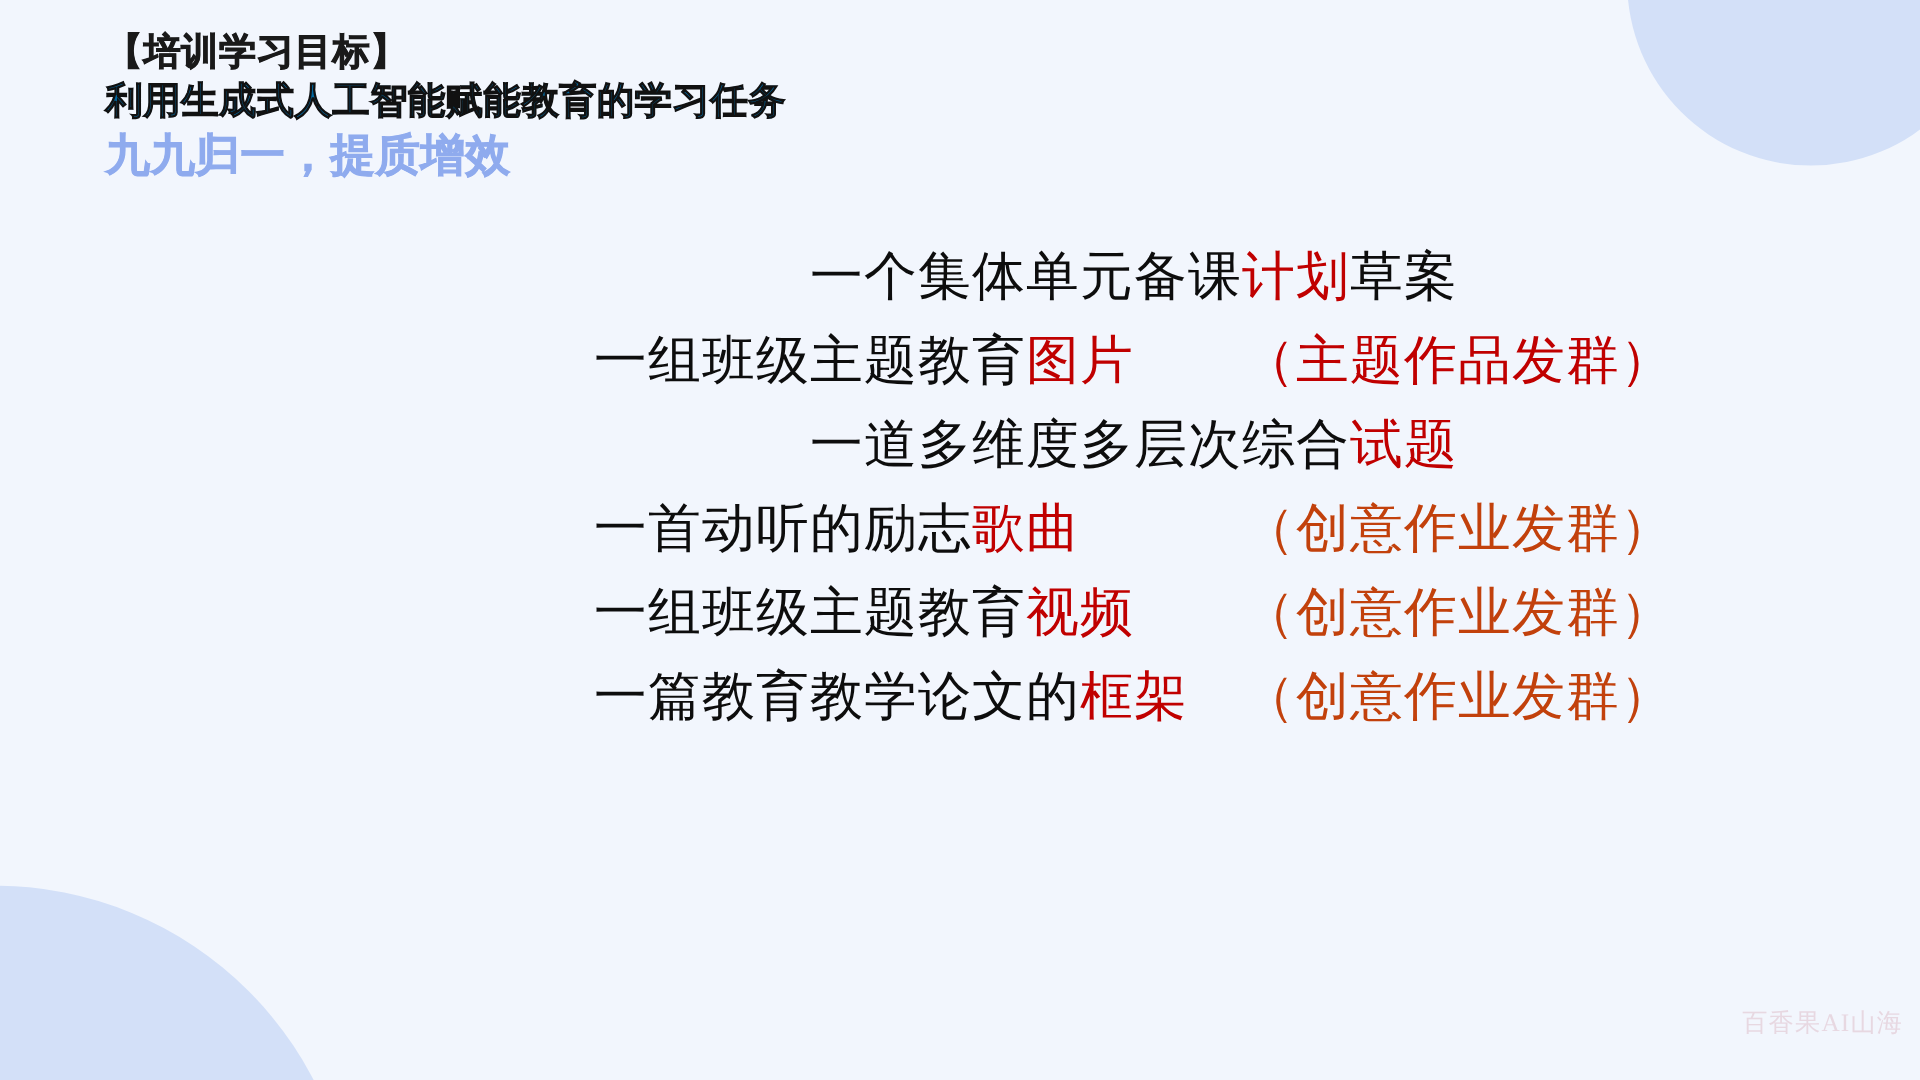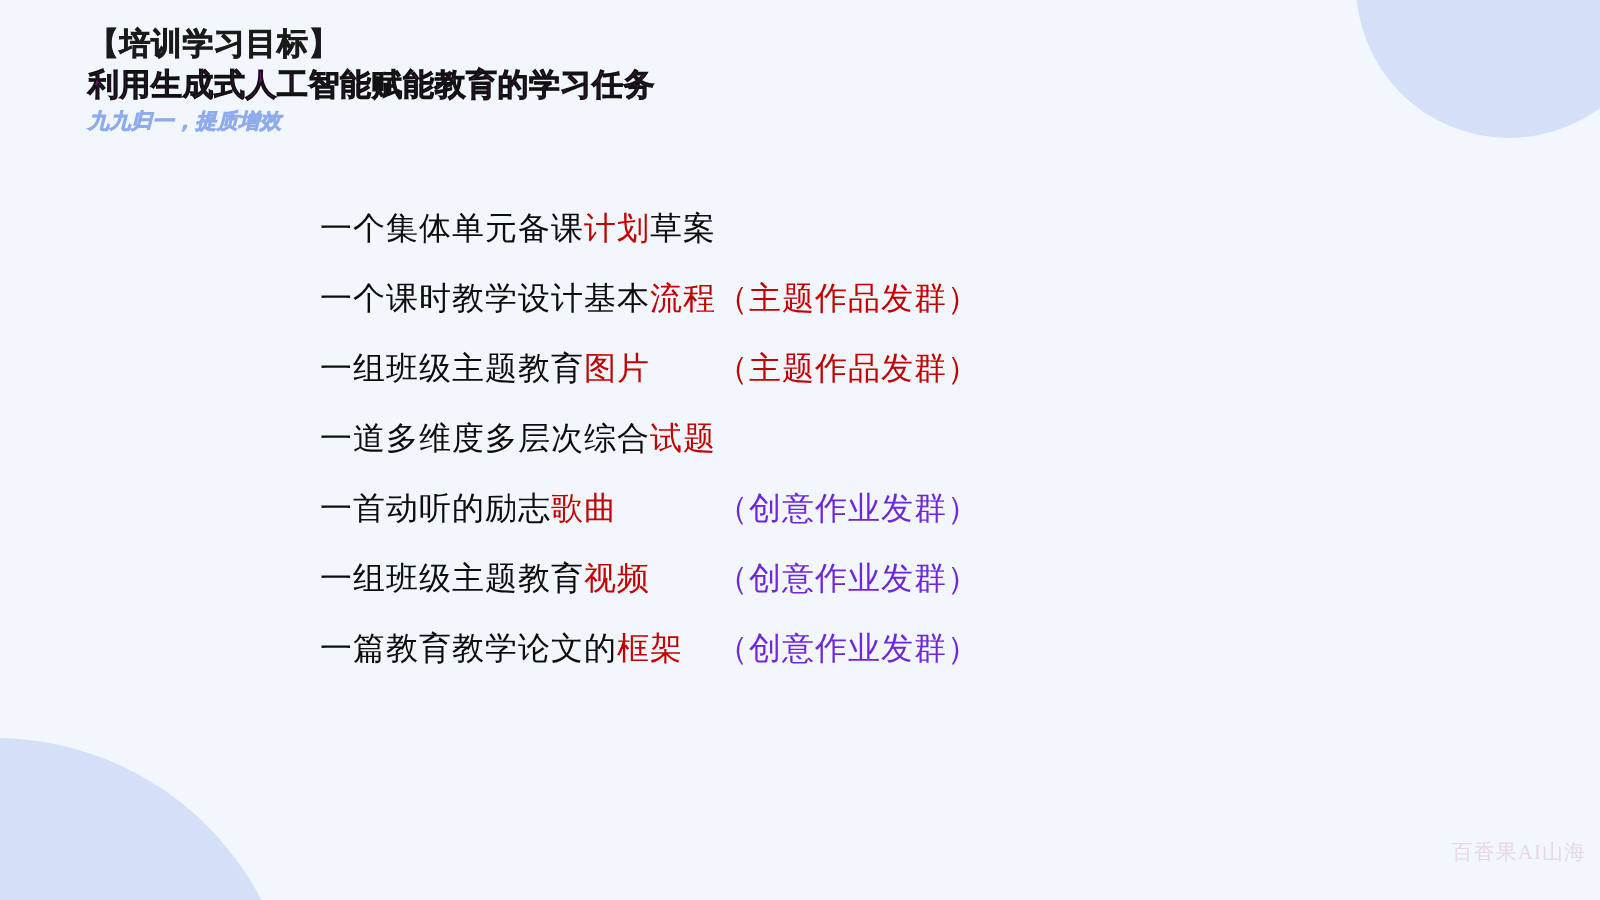--- a/index.html
+++ b/index.html
@@ -60,53 +60,53 @@
 
   .hl1 {
     font-size:31px;
     color:#1a1a1a;
     -webkit-text-stroke:0.7px #1a1a1a;
     margin-bottom:10px;
   }
 
   .hl2 {
     font-size:31px;
-    color:#701a75;
+    color:#0369a1;
     -webkit-text-stroke:0.9px #111111;
     margin-bottom:11px;
     text-align:center;
   }
 
   .hl3 {
-    font-size:21px;
+    font-size:37px;
     color:#8fabee;
-    font-style:italic;
     -webkit-text-stroke:0.8px #8fabee;
   }
 
   
   .body-list {
     position:absolute;
     left:320px;
     top:196px;
     width:1250px;
   }
 
   .body-line {
-    font-family:Liberation Mono, monospace;
-    font-size:32px;
+    font-family:Liberation Serif, serif;
+    font-size:44px;
     line-height:70px;
     color:#0d0d0d;
     white-space:pre;
     letter-spacing:1px;
+    text-align:center;
   }
 
   .seg-black { color:#0d0d0d; }
   .seg-red   { color:#c00000; }
-  .seg-blue  { color:#6d28d9; }
+  .seg-blue  { color:#c2410c; }
 
   
   .watermark {
     position:absolute;
     right:14px;
     bottom:34px;
     font-family:"Liberation Serif", serif;
     font-size:21px;
     color:#e6d3dd;
     letter-spacing:1px;
@@ -124,21 +124,20 @@
   <div class="deco-circle-bl"></div>
 
   <div class="header">
     <div class="header-line hl1">【培训学习目标】</div>
     <div class="header-line hl2">利用生成式人工智能赋能教育的学习任务</div>
     <div class="header-line hl3">九九归一，提质增效</div>
   </div>
 
   <div class="body-list" id="body-list">
       <div class="body-line"><span class="seg-black">一个集体单元备课</span><span class="seg-red">计划</span><span class="seg-black">草案</span></div>
-      <div class="body-line"><span class="seg-black">一个课时教学设计基本</span><span class="seg-red">流程（主题作品发群）</span></div>
       <div class="body-line"><span class="seg-black">一组班级主题教育</span><span class="seg-red">图片</span><span class="seg-black">　　</span><span class="seg-red">（主题作品发群）</span></div>
       <div class="body-line"><span class="seg-black">一道多维度多层次综合</span><span class="seg-red">试题</span></div>
       <div class="body-line"><span class="seg-black">一首动听的励志</span><span class="seg-red">歌曲</span><span class="seg-black">　　　</span><span class="seg-blue">（创意作业发群）</span></div>
       <div class="body-line"><span class="seg-black">一组班级主题教育</span><span class="seg-red">视频</span><span class="seg-black">　　</span><span class="seg-blue">（创意作业发群）</span></div>
       <div class="body-line"><span class="seg-black">一篇教育教学论文的</span><span class="seg-red">框架</span><span class="seg-black">　</span><span class="seg-blue">（创意作业发群）</span></div>
     </div>
 
   <div class="watermark">百香果AI山海</div>
 
 </div>

